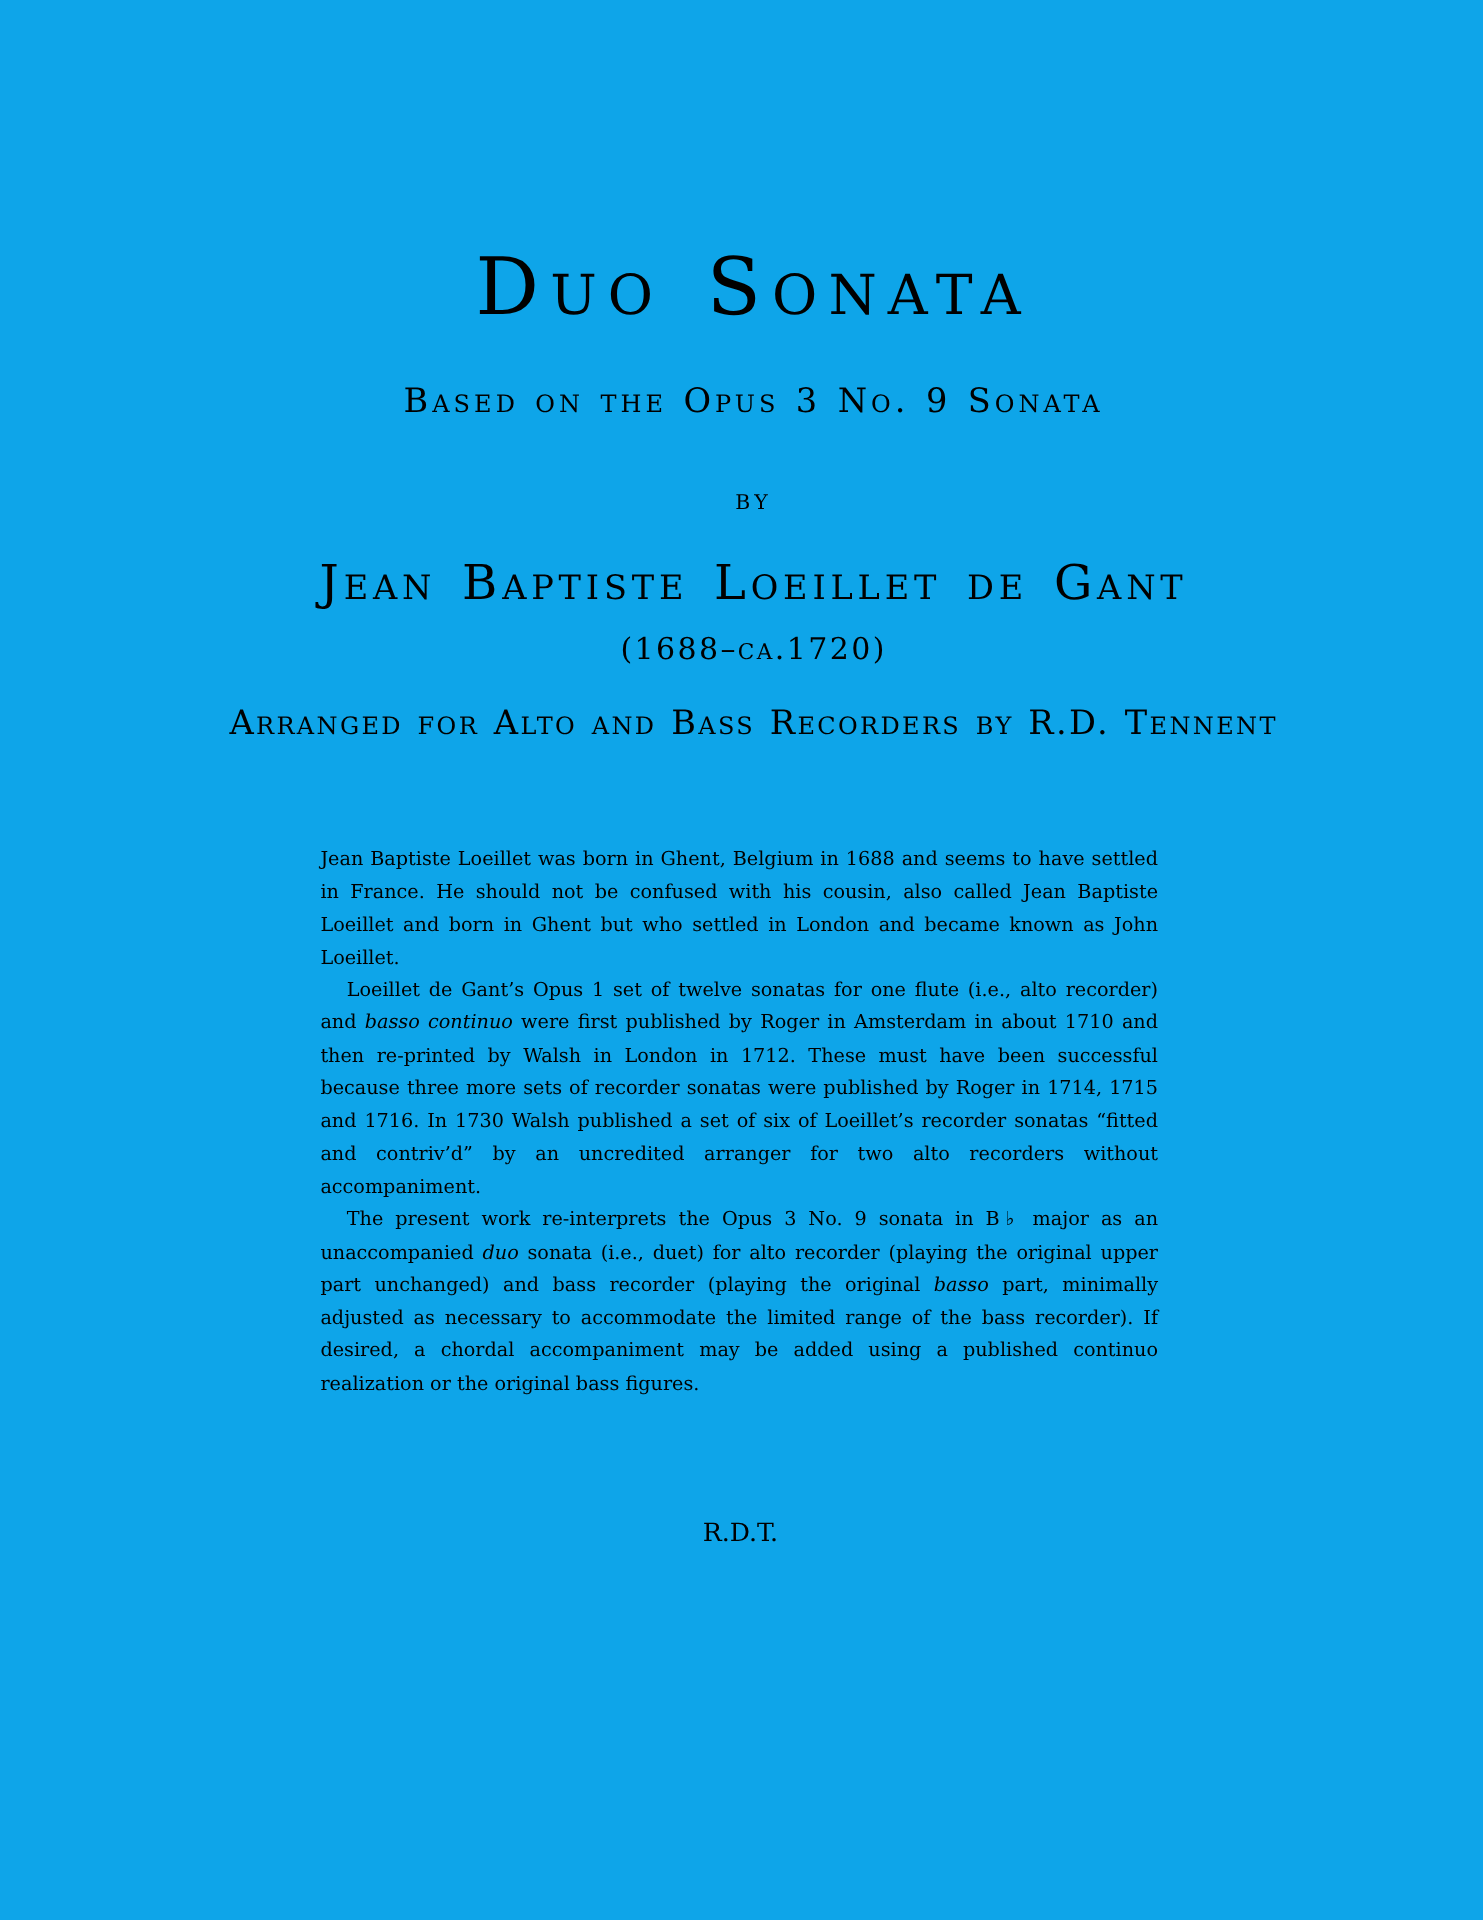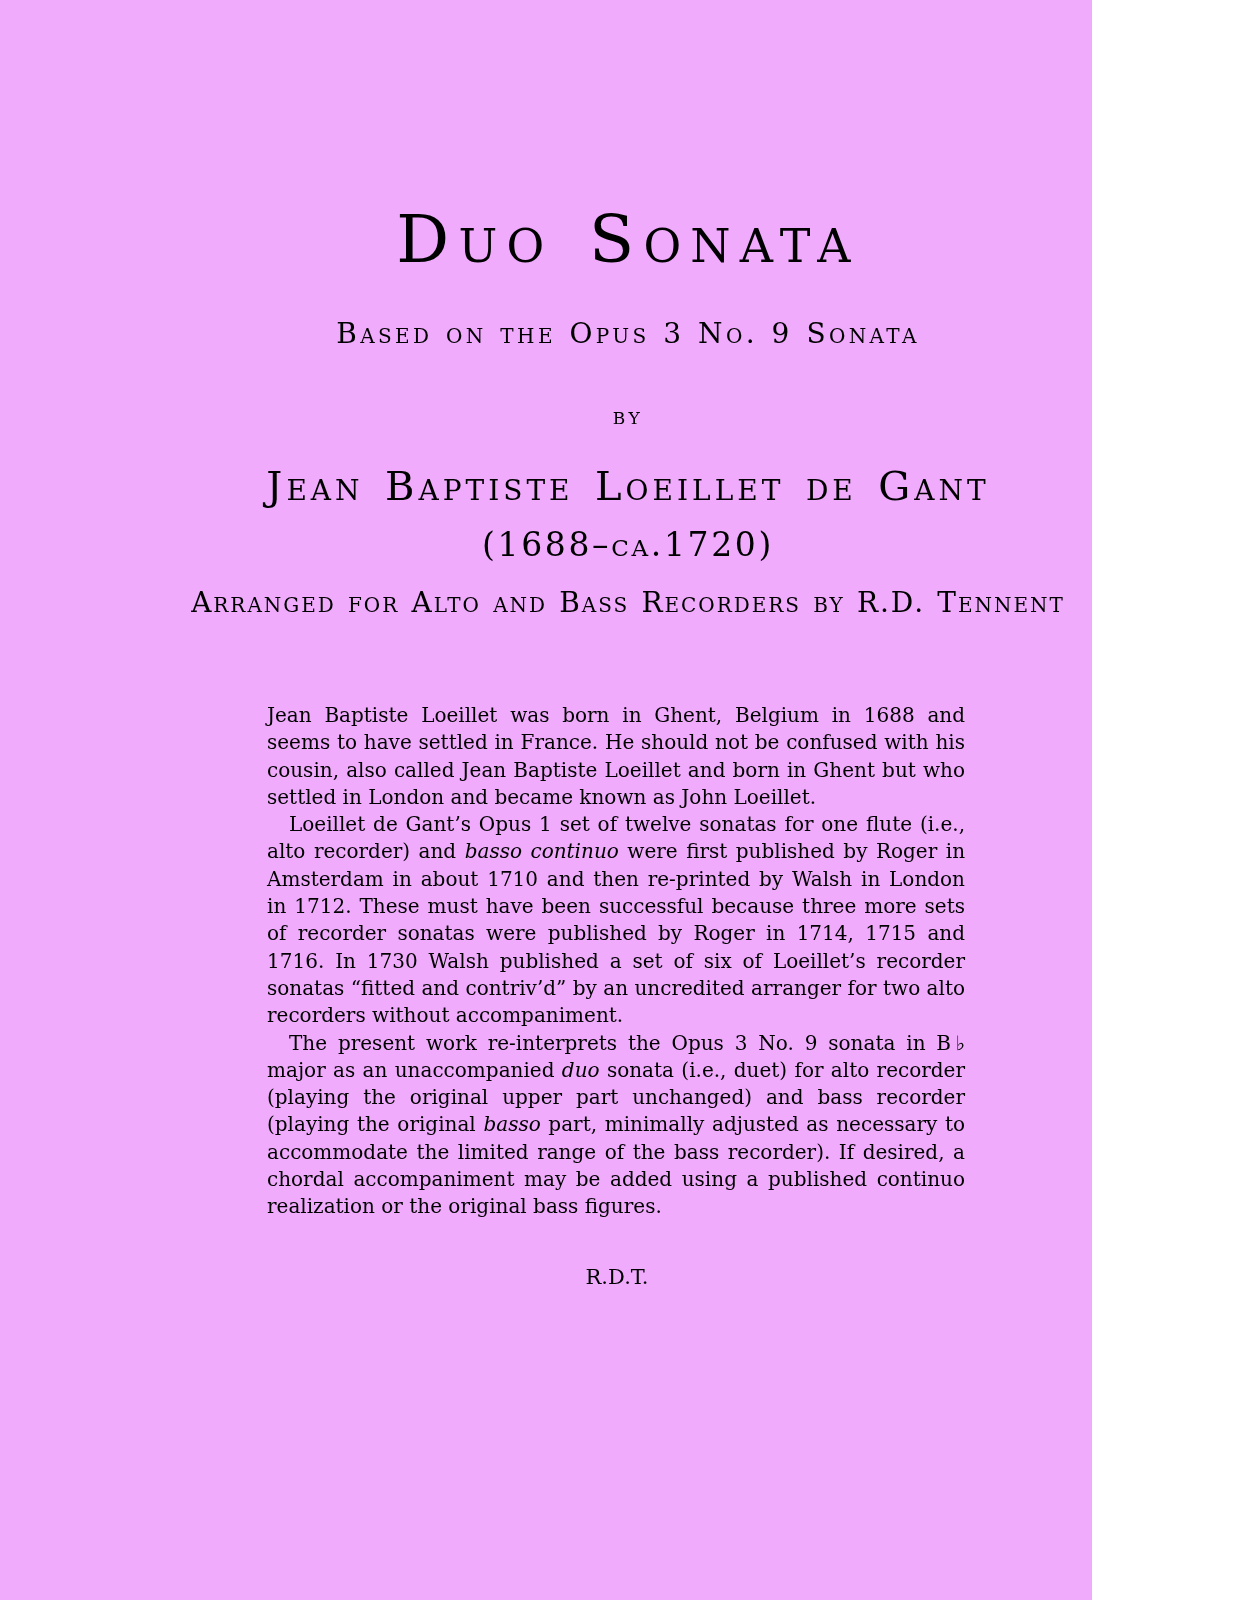--- a/index.html
+++ b/index.html
@@ -2,23 +2,23 @@
 <html lang="en"><head>
 <meta charset="utf-8">
 <style>
   html, body {
     margin: 0;
     padding: 0;
     background: #ffffff;
   }
   .page {
     position: relative;
-    width: 1092px;
+    width: 1236px;
     height: 1600px;
-    background: #f0abfc;
+    background: #0ea5e9;
     color: #000000;
     font-family: "DejaVu Serif", "Liberation Serif", serif;
     overflow: hidden;
   }
   .heading {
     position: absolute;
     left: 20px;
     width: 1216px;
     text-align: center;
     font-variant: small-caps;
@@ -43,35 +43,35 @@
     letter-spacing: 0.15em;
   }
   .doc-composer {
     top: 466px;
     font-size: 40px;
     letter-spacing: 0.10em;
     word-spacing: 0.12em;
   }
   .doc-dates {
     top: 528px;
-    font-size: 33px;
+    font-size: 25px;
     letter-spacing: 0.08em;
   }
   .doc-arranger {
     top: 589px;
     font-size: 28px;
     letter-spacing: 0.07em;
     word-spacing: 0.05em;
   }
   .body-text {
     position: absolute;
     top: 702px;
     left: 267px;
     width: 698px;
-    font-size: 20px;
+    font-size: 16px;
     line-height: 27.3px;
     text-align: justify;
     hyphens: auto;
     -webkit-hyphens: auto;
   }
   .body-para {
     margin: 0;
     padding: 0;
     text-indent: 0;
   }

